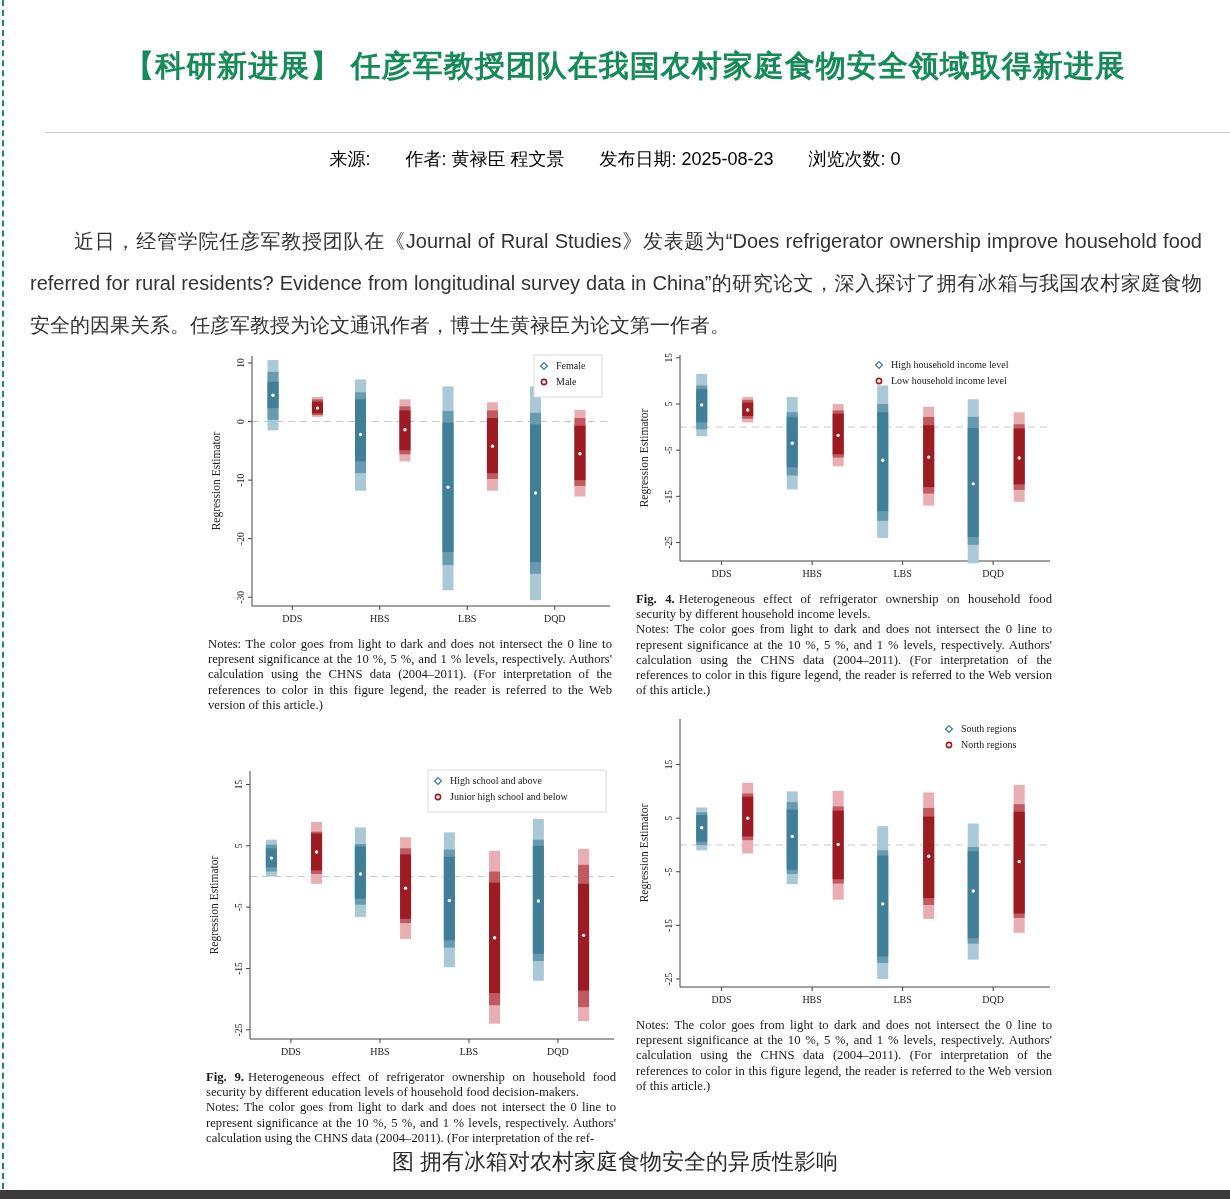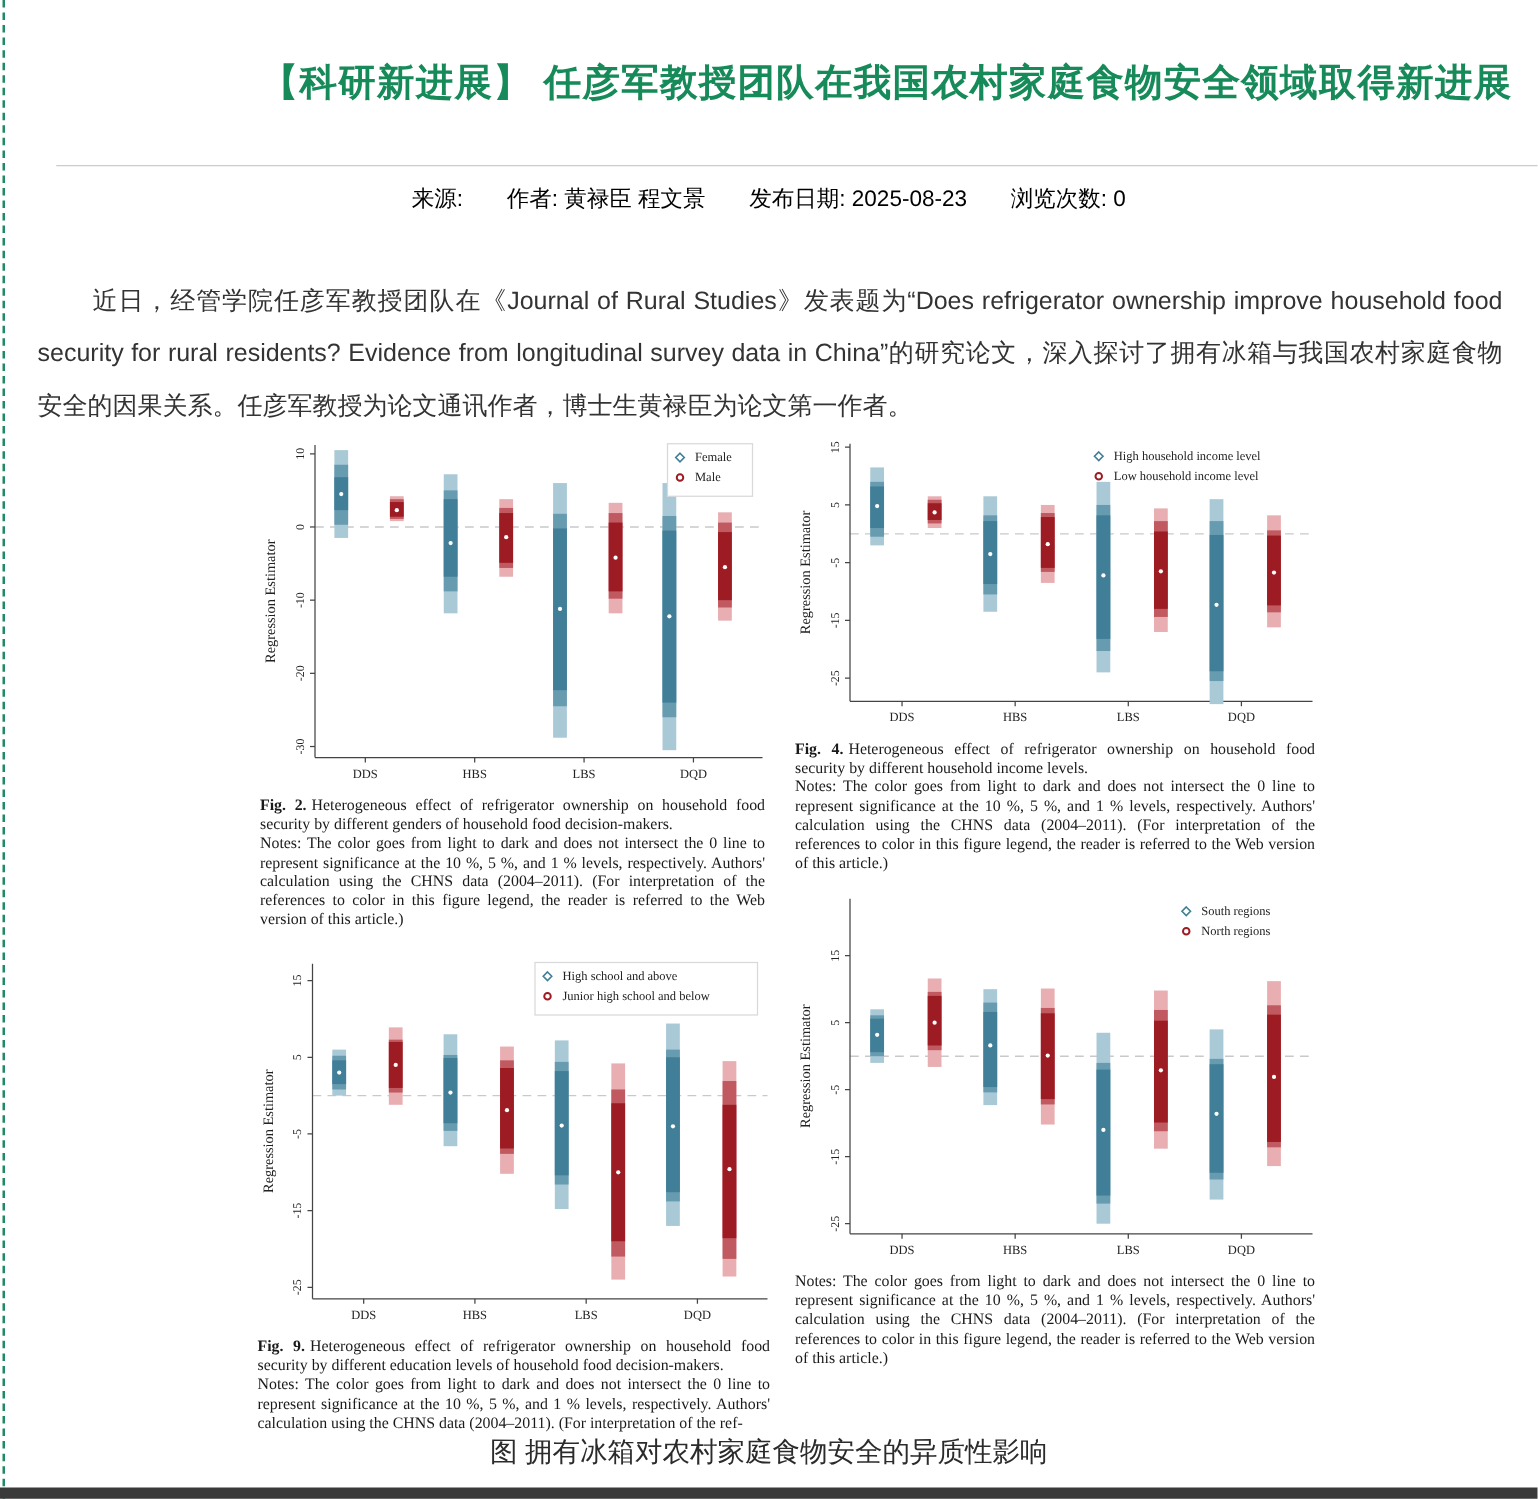--- a/index.html
+++ b/index.html
@@ -2,21 +2,21 @@
 <html><head>
 <meta charset="utf-8">
 <style>
   html,body{margin:0;padding:0;background:#fff;}
   body{width:1230px;height:1199px;position:relative;overflow:hidden;
        font-family:"Liberation Sans",sans-serif;}
   .page{position:absolute;inset:0;background:#fff;}
   .left-dash{position:absolute;left:2px;top:0;bottom:0;width:0;
              border-left:2px dashed #1f8a63;}
   .title{position:absolute;top:46px;left:40px;right:20px;margin:0;
-         text-align:right;font-size:30px;font-weight:bold;color:#168a58;
+         text-align:center;font-size:30px;font-weight:bold;color:#168a58;
          letter-spacing:1px;}
   .sep{position:absolute;top:132px;left:45px;right:0;border-top:1px solid #ccc;}
   .meta{position:absolute;top:147px;left:0;right:0;text-align:center;
         font-size:18px;color:#000;}
   .meta span{margin:0 15px;}
   .para{position:absolute;top:220px;left:30px;width:1172px;margin:0;
         font-size:20px;line-height:42px;color:#333;text-align:justify;
         text-indent:2.2em;}
   .fig{position:absolute;}
   .fig svg{display:block;background:#fff;}
@@ -37,21 +37,21 @@
   <h1 class="title">【科研新进展】 任彦军教授团队在我国农村家庭食物安全领域取得新进展</h1>
   <div class="sep"></div>
 
   <div class="meta">
     <span>来源:</span>
     <span>作者: 黄禄臣 程文景</span>
     <span>发布日期: 2025-08-23</span>
     <span>浏览次数: 0</span>
   </div>
 
-  <p class="para">近日，经管学院任彦军教授团队在《Journal of Rural Studies》发表题为“Does refrigerator ownership improve household food security for rural residents? Evidence from longitudinal survey data in China”的研究论文，深入探讨了拥有冰箱与我国农村家庭食物安全的因果关系。任彦军教授为论文通讯作者，博士生黄禄臣为论文第一作者。</p>
+  <p class="para">近日，经管学院任彦军教授团队在《Journal of Rural Studies》发表题为“Does refrigerator ownership improve household food referred for rural residents? Evidence from longitudinal survey data in China”的研究论文，深入探讨了拥有冰箱与我国农村家庭食物安全的因果关系。任彦军教授为论文通讯作者，博士生黄禄臣为论文第一作者。</p>
 
   <div class="fig" style="left:208px;top:351px;width:404px;">
     <svg width="404" height="281">
         <line x1="44" x2="402" y1="70.57377049180327" y2="70.57377049180327" stroke="#c9c9c9" stroke-width="1.1" stroke-dasharray="7,5"></line>
         <line x1="44" x2="44" y1="5" y2="255" stroke="#444" stroke-width="1"></line>
         <line x1="44" x2="402" y1="255" y2="255" stroke="#444" stroke-width="1"></line>
         <line x1="40" x2="44" y1="12.025761124121775" y2="12.025761124121775" stroke="#444" stroke-width="1"></line>
         <text x="33" y="12.025761124121775" text-anchor="middle" dominant-baseline="central" font-size="9.5" fill="#222" transform="rotate(-90 33 12.025761124121775)">10</text>
         <line x1="40" x2="44" y1="70.57377049180327" y2="70.57377049180327" stroke="#444" stroke-width="1"></line>
         <text x="33" y="70.57377049180327" text-anchor="middle" dominant-baseline="central" font-size="9.5" fill="#222" transform="rotate(-90 33 70.57377049180327)">0</text>
@@ -102,21 +102,20 @@
         <rect x="366.45000000000005" y="67.06088992974239" width="11" height="67.91569086651052" fill="#c05a60"></rect>
         <rect x="366.45000000000005" y="74.67213114754097" width="11" height="54.44964871194381" fill="#9d1b22"></rect>
         <circle cx="371.95000000000005" cy="102.77517564402808" r="1.7" fill="#fff"></circle>
         <rect x="326" y="4" width="68" height="42" fill="#fff" stroke="#d9d9d9" stroke-width="1"></rect>
         <path d="M 336 11.6 L 339.4 15 L 336 18.4 L 332.6 15 Z" fill="none" stroke="#417e97" stroke-width="1.3"></path>
         <text x="348" y="18.2" font-size="10" fill="#222">Female</text>
         <circle cx="336" cy="31" r="2.6" fill="none" stroke="#9d1b22" stroke-width="1.6"></circle>
         <text x="348" y="34.2" font-size="10" fill="#222">Male</text>
       </svg>
     <div class="cap">
-      <div><span class="b">Fig. 2.</span><span>Heterogeneous effect of refrigerator ownership on household food security by different genders of household food decision-makers.</span></div>
       <div>Notes: The color goes from light to dark and does not intersect the 0 line to represent significance at the 10 %, 5 %, and 1 % levels, respectively. Authors' calculation using the CHNS data (2004–2011). (For interpretation of the references to color in this figure legend, the reader is referred to the Web version of this article.)</div>
     </div>
   </div>
 
   <div class="fig" style="left:636px;top:350px;width:416px;">
     <svg width="416" height="237">
         <line x1="44" x2="414" y1="77.05381165919282" y2="77.05381165919282" stroke="#c9c9c9" stroke-width="1.1" stroke-dasharray="7,5"></line>
         <line x1="44" x2="44" y1="5" y2="211" stroke="#444" stroke-width="1"></line>
         <line x1="44" x2="414" y1="211" y2="211" stroke="#444" stroke-width="1"></line>
         <line x1="40" x2="44" y1="7.771300448430491" y2="7.771300448430491" stroke="#444" stroke-width="1"></line>

